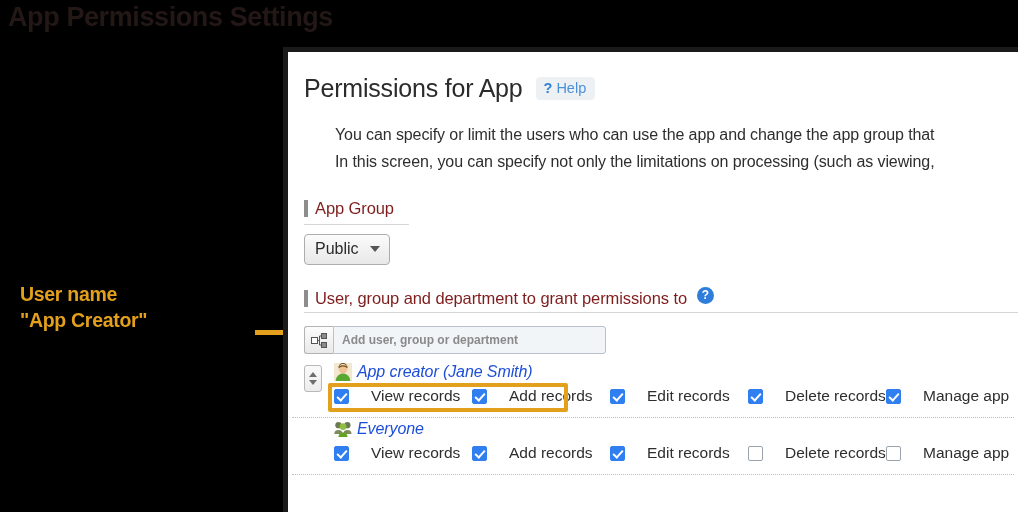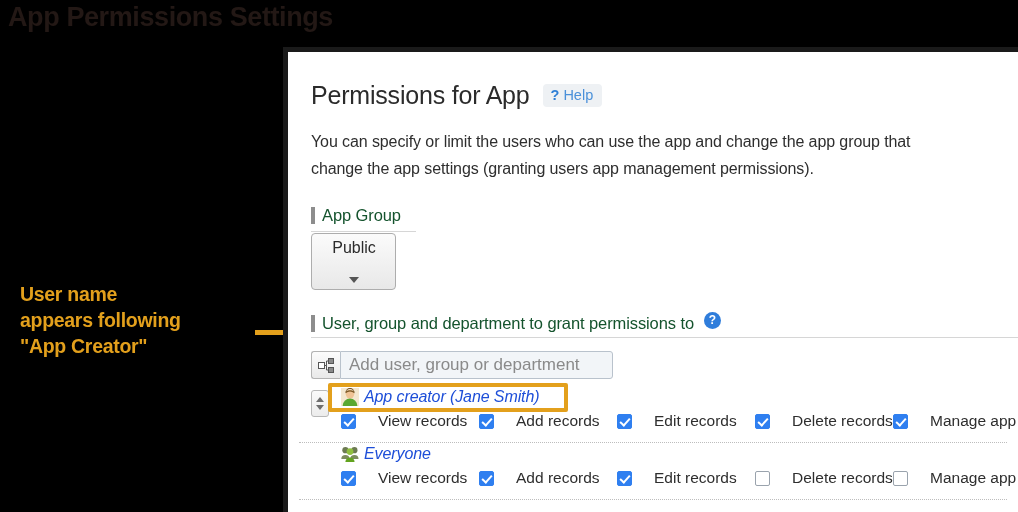--- a/index.html
+++ b/index.html
@@ -49,21 +49,21 @@
     background: #ffffff;
     border-left: 5px solid #1a1a1a;
     border-top: 5px solid #1a1a1a;
     overflow: hidden;
   }
   .panel-inner {
     position: absolute;
     left: 0; top: 0;
     width: 730px; height: 460px;
     background: #fff;
-    padding: 11px;
+    padding: 4px;
   }
 
   
   .header-row {
     display: flex;
     align-items: center;
     gap: 13px;
     padding: 18px 0 0 12px;
   }
   .page-title {
@@ -87,31 +87,32 @@
   .help-label { color: #4a90d9; font-size: 14.5px; }
 
   
   .desc {
     padding: 18px 0 0 12px;
     font-size: 16px;
     line-height: 27px;
     color: #2e2e2e;
     white-space: nowrap;
     letter-spacing: -0.1px;
+    margin-left: 31px;
   }
 
   
   .section {
     margin: 24px 0 0 12px;
   }
   .sec-label {
     display: inline-block;
     position: relative;
     font-size: 16.5px;
-    color: #14532d;
+    color: #7f1d1d;
     padding: 0 0 6px 11px;
     letter-spacing: -0.1px;
   }
   .sec-label::before {
     content: "";
     position: absolute;
     left: 0; top: 1px;
     width: 4px; height: 17px;
     background: #8d8d8d;
   }
@@ -123,31 +124,30 @@
   .sec-wrap-users { width: 718px; }
   .sec-row-users {
     display: flex; align-items: flex-start; gap: 10px;
   }
 
   
   .select-box {
     display: inline-flex;
     align-items: center;
     justify-content: space-between;
-    gap: 20px;
-    margin-top: 1px;
+    gap: 11px;
+    margin-top: 9px;
     background: linear-gradient(#fbfbfb, #e8e8e8);
     border: 1px solid #adadad;
     border-radius: 4px;
     padding: 5px 9px 6px 10px;
     font-size: 16px;
     color: #2b2b2b;
     min-width: 85px;
     cursor: pointer;
-    flex-direction: column;
   }
   .caret {
     width: 0; height: 0;
     border-left: 5px solid transparent;
     border-right: 5px solid transparent;
     border-top: 6px solid #555;
   }
 
   
   .help-circle {
@@ -181,24 +181,25 @@
     border-radius: 3px 0 0 3px;
     display: flex; align-items: center; justify-content: center;
     cursor: pointer;
   }
   .search-input {
     flex: 1;
     border: 1px solid #b9c2cc;
     background: #f2f5f8;
     border-radius: 0 3px 3px 0;
     padding: 0 8px;
-    font-size: 17px;
+    font-size: 12px;
     color: #7b7b7b;
     font-family: "Liberation Sans", sans-serif;
     outline: none;
+    font-weight: bold;
   }
   .search-input::placeholder { color: #8a8a8a; opacity: 1; }
 
   
   .rows { margin: 7px 0 0 0; }
   .perm-row {
     display: flex;
     align-items: flex-start;
     padding: 0 0 0 12px;
     border-bottom: 1px dotted #bdbdbd;
@@ -286,39 +287,38 @@
 </style>
 </head>
 <body>
 
 <div id="root">
 
   <div class="slide-title">App Permissions Settings</div>
 
   <div class="annotation">
     <div class="annot-line">User name</div>
-    <div class="annot-line">appears following</div>
     <div class="annot-line">"App Creator"</div>
   </div>
   <div class="leader"></div>
 
   <div class="panel">
     <div class="panel-inner">
 
       <div class="header-row">
         <div class="page-title">Permissions for App</div>
         <div class="help-btn">
           <span class="help-q">?</span>
           <span class="help-label">Help</span>
         </div>
       </div>
 
       <div class="desc">
         <div>You can specify or limit the users who can use the app and change the app group that</div>
-        <div>change the app settings (granting users app management permissions).</div>
+        <div>In this screen, you can specify not only the limitations on processing (such as viewing,</div>
       </div>
 
       <div class="section">
         <div class="sec-wrap-appgroup">
           <div class="sec-label">App Group</div>
           <div class="sec-underline"></div>
         </div>
         <div class="select-box">
           <span>Public</span>
           <span class="caret"></span>

